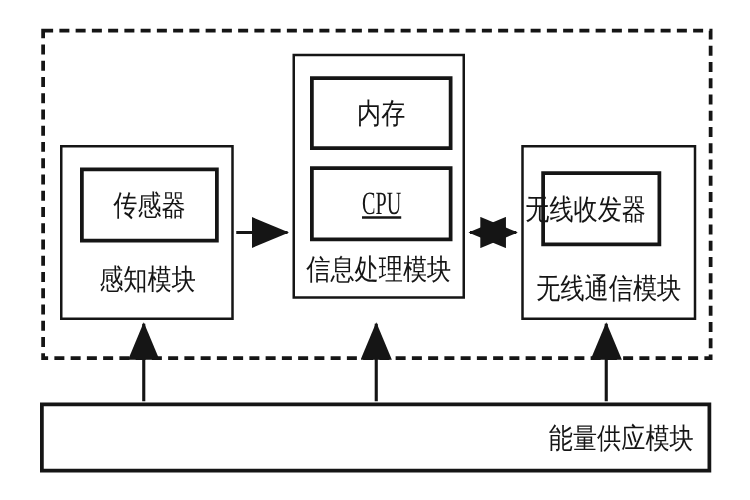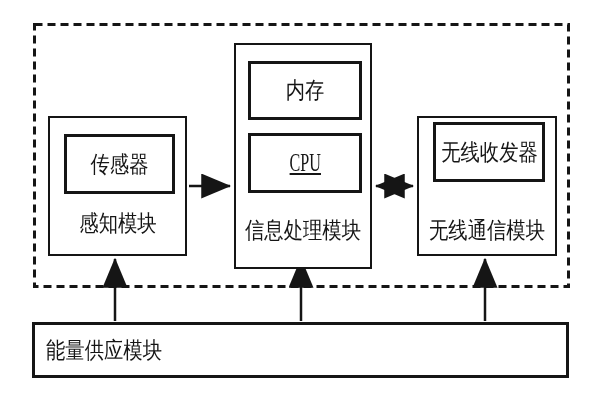--- a/index.html
+++ b/index.html
@@ -56,21 +56,21 @@
     white-space: nowrap;
   }
   .txt-cpu {
     font-size: 26px;
     transform: scaleX(0.62);
   }
   .power {
     border: 3px solid #151515;
     display: flex;
     align-items: center;
-    justify-content: flex-start;
+    justify-content: flex-end;
   }
 </style>
 </head>
 <body>
 
 <div class="canvas">
 
   <svg class="overlay" viewBox="0 0 600 400">
     <defs>
       <marker id="arrowhead" viewBox="0 0 12 10" refX="11.5" refY="5" markerWidth="12" markerHeight="10" orient="auto-start-reverse">
@@ -93,34 +93,34 @@
 
   <div class="box module" style="left:48px; top:116px; width:139px; height:140px;text-decoration:underline;">
     <div class="inner" style="left:14px; top:16px; width:111px; height:60px;">
       <span class="txt">传感器</span>
     </div>
     <div class="module-label" style="top:75px; bottom:0;">
       <span class="txt">感知模块</span>
     </div>
   </div>
 
-  <div class="box module" style="left:234px; top:43px; width:138px; height:226px;">
+  <div class="box module" style="left:234px; top:43px; width:138px; height:196px;">
     <div class="inner" style="left:12px; top:16px; width:114px; height:59px;">
       <span class="txt">内存</span>
     </div>
     <div class="inner" style="left:12px; top:88px; width:114px; height:60px;text-decoration:underline;">
       <span class="txt txt-cpu">CPU</span>
     </div>
     <div class="module-label" style="top:148px; bottom:0;">
       <span class="txt">信息处理模块</span>
     </div>
   </div>
 
   <div class="box module" style="left:417px; top:116px; width:140px; height:140px;">
-    <div class="inner" style="left:14px; top:4px; width:112px; height:60px;">
+    <div class="inner" style="left:14px; top:19px; width:96px; height:60px;justify-content:flex-end;">
       <span class="txt">无线收发器</span>
     </div>
     <div class="module-label" style="top:89px; bottom:0;">
       <span class="txt">无线通信模块</span>
     </div>
   </div>
 
   <div class="box power" style="left:32px; top:322px; width:537px; height:56px;">
     <span class="txt">能量供应模块</span>
   </div>

